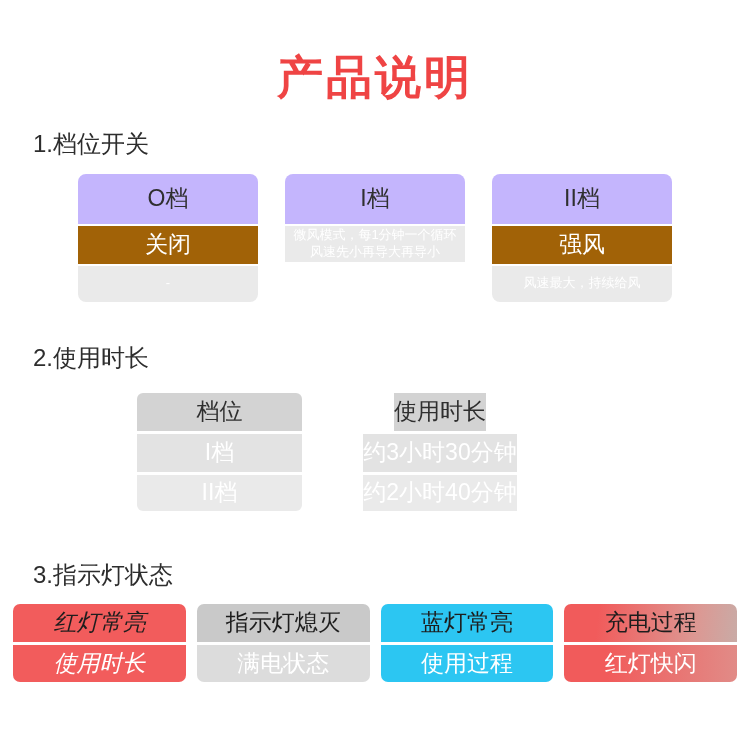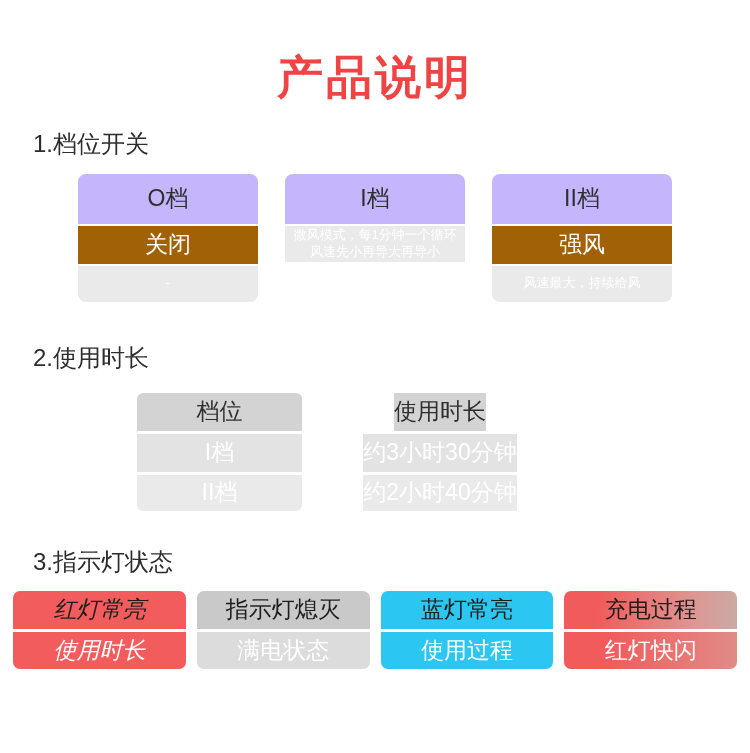--- a/index.html
+++ b/index.html
@@ -24,21 +24,21 @@
   }
   .sec-heading {
     margin: 0 0 0 33px;
     font-size: 24px;
     line-height: 29px;
     font-weight: 400;
     color: #2d2d2d;
   }
   .h-gear { margin-top: 26px; }
   .h-dur  { margin-top: 41px; }
-  .h-ind  { margin-top: 36px; }
+  .h-ind  { margin-top: 49px; }
 
   
   .card {
     display: flex;
     flex-direction: column;
     border-radius: 8px;
     overflow: hidden;
   }
   .row {
     display: flex;

